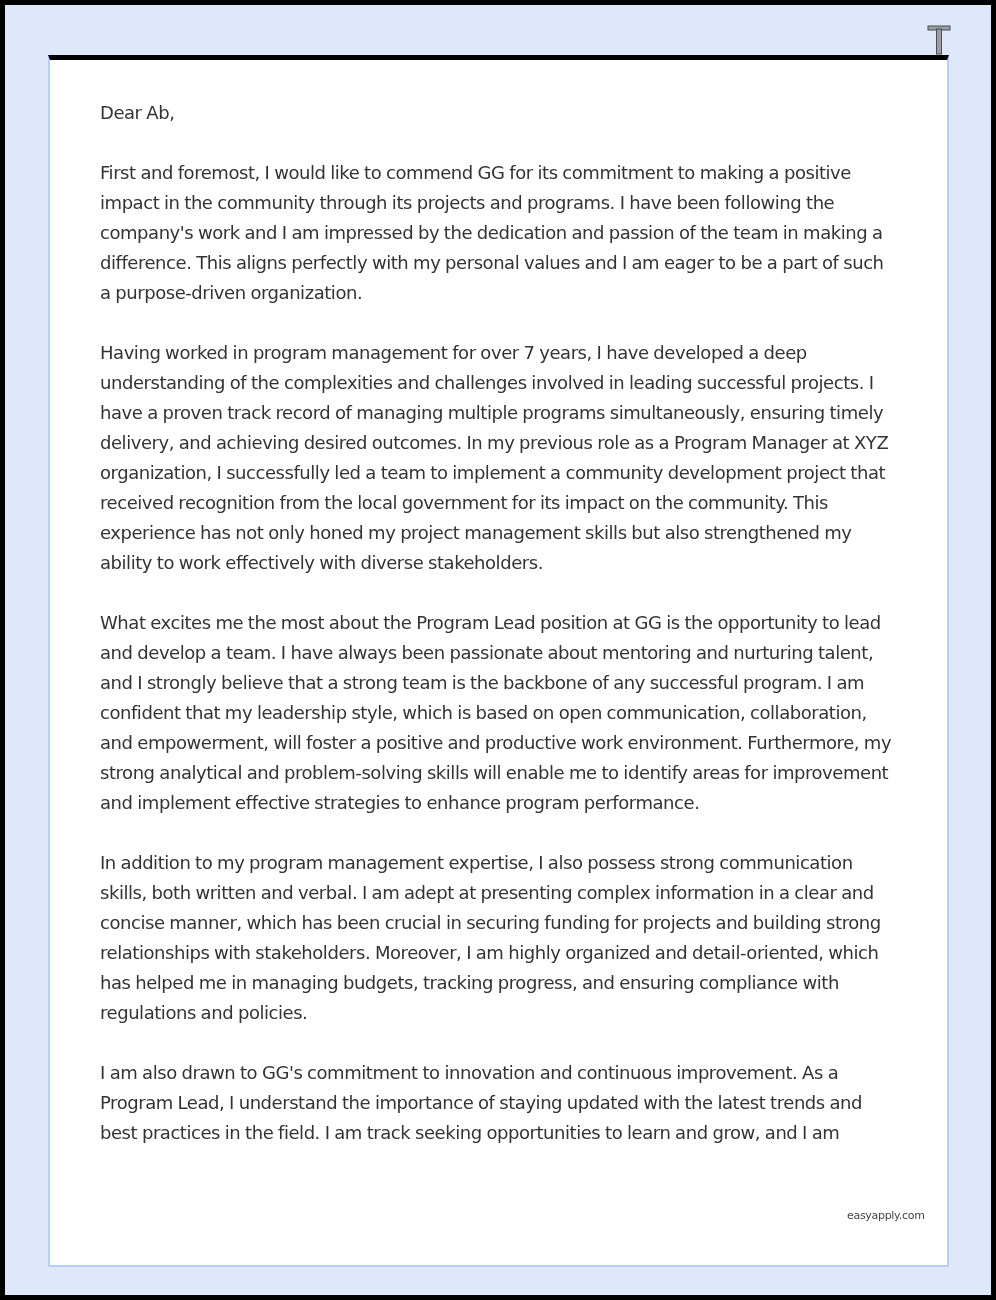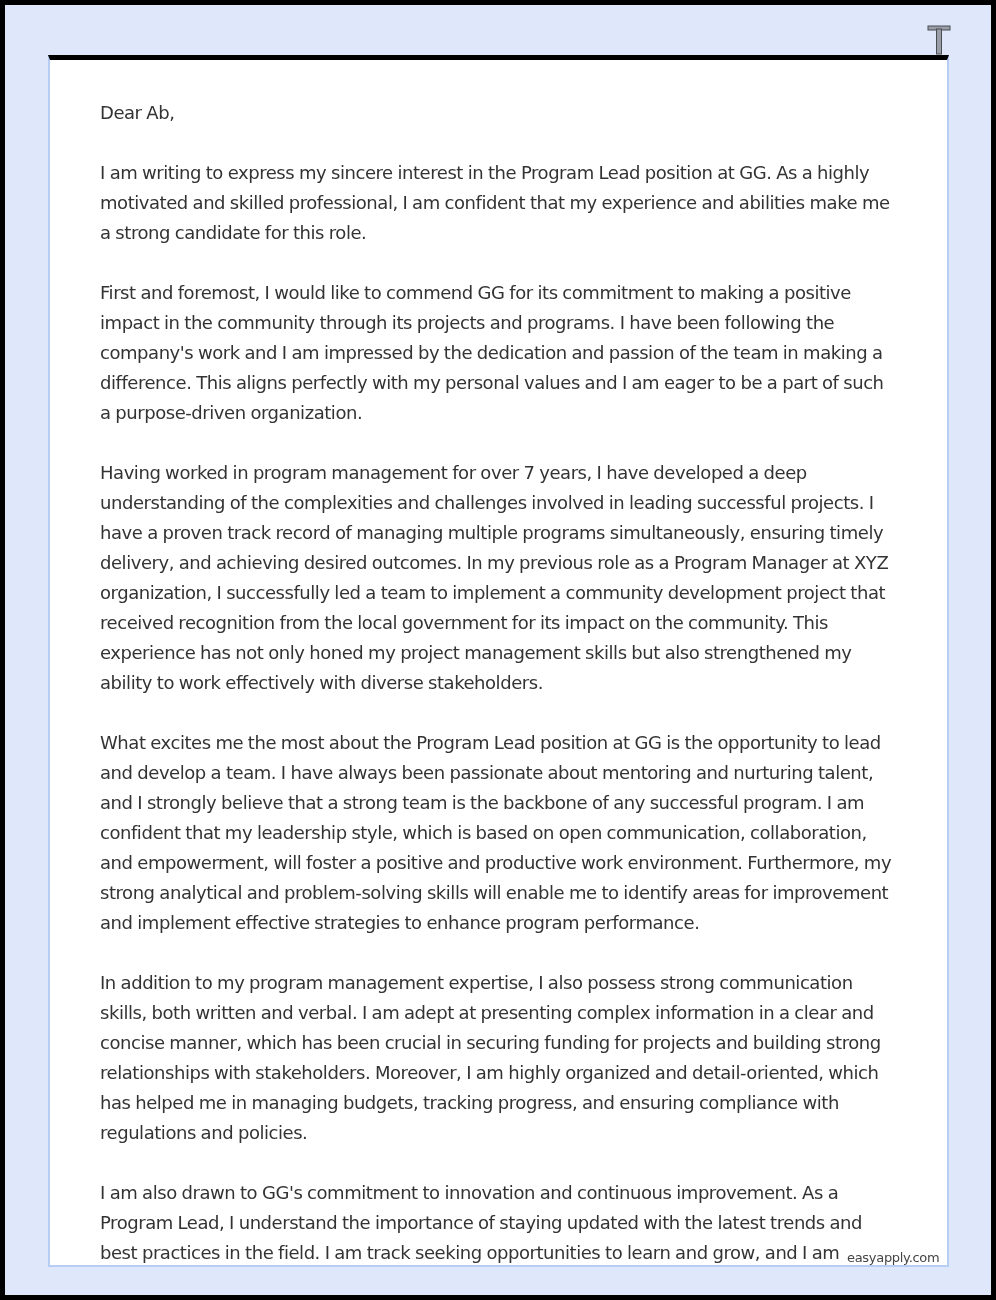--- a/index.html
+++ b/index.html
@@ -25,41 +25,40 @@
   }
   .letter {
     position:absolute; left:95px; top:93px; width:800px;
     font-family:"DejaVu Sans", sans-serif;
     font-size:18px; line-height:30px; color:#333333;
     letter-spacing:-0.45px; word-spacing:-0.5px;
     z-index:2;
   }
   .letter p { margin:0 8px 30px 0; }
   .watermark {
-    position:absolute; left:842px; top:1245px;
-    font-family:"DejaVu Sans", sans-serif; font-size:13px; color:#444;
+    position:absolute; left:842px; top:1204px;
+    font-family:"DejaVu Sans", sans-serif; font-size:11px; color:#444;
     z-index:3; letter-spacing:-0.3px;
   }
 </style>
 </head>
 <body>
 
 <div class="frame">
   <div class="t-icon">
     <svg width="30" height="40" viewBox="0 0 30 40">
       <rect x="5" y="7" width="22" height="4" fill="#9a9ea6" stroke="#4a4d52" stroke-width="1"></rect>
       <rect x="13.5" y="10" width="5" height="25" fill="#9a9ea6" stroke="#4a4d52" stroke-width="1"></rect>
     </svg>
   </div>
 
   <div class="page"></div>
 
   <div class="letter">
     <p>Dear Ab,</p>
-    <p>I am writing to express my sincere interest in the Program Lead position at GG. As a highly motivated and skilled professional, I am confident that my experience and abilities make me a strong candidate for this role.</p>
     <p>First and foremost, I would like to commend GG for its commitment to making a positive impact in the community through its projects and programs. I have been following the company's work and I am impressed by the dedication and passion of the team in making a difference. This aligns perfectly with my personal values and I am eager to be a part of such a purpose-driven organization.</p>
     <p>Having worked in program management for over 7 years, I have developed a deep understanding of the complexities and challenges involved in leading successful projects. I have a proven track record of managing multiple programs simultaneously, ensuring timely delivery, and achieving desired outcomes. In my previous role as a Program Manager at XYZ organization, I successfully led a team to implement a community development project that received recognition from the local government for its impact on the community. This experience has not only honed my project management skills but also strengthened my ability to work effectively with diverse stakeholders.</p>
     <p>What excites me the most about the Program Lead position at GG is the opportunity to lead and develop a team. I have always been passionate about mentoring and nurturing talent, and I strongly believe that a strong team is the backbone of any successful program. I am confident that my leadership style, which is based on open communication, collaboration, and empowerment, will foster a positive and productive work environment. Furthermore, my strong analytical and problem-solving skills will enable me to identify areas for improvement and implement effective strategies to enhance program performance.</p>
     <p>In addition to my program management expertise, I also possess strong communication skills, both written and verbal. I am adept at presenting complex information in a clear and concise manner, which has been crucial in securing funding for projects and building strong relationships with stakeholders. Moreover, I am highly organized and detail-oriented, which has helped me in managing budgets, tracking progress, and ensuring compliance with regulations and policies.</p>
     <p>I am also drawn to GG's commitment to innovation and continuous improvement. As a Program Lead, I understand the importance of staying updated with the latest trends and best practices in the field. I am track seeking opportunities to learn and grow, and I am</p>
   </div>
 
   <div class="watermark">easyapply.com</div>
 </div>
 

